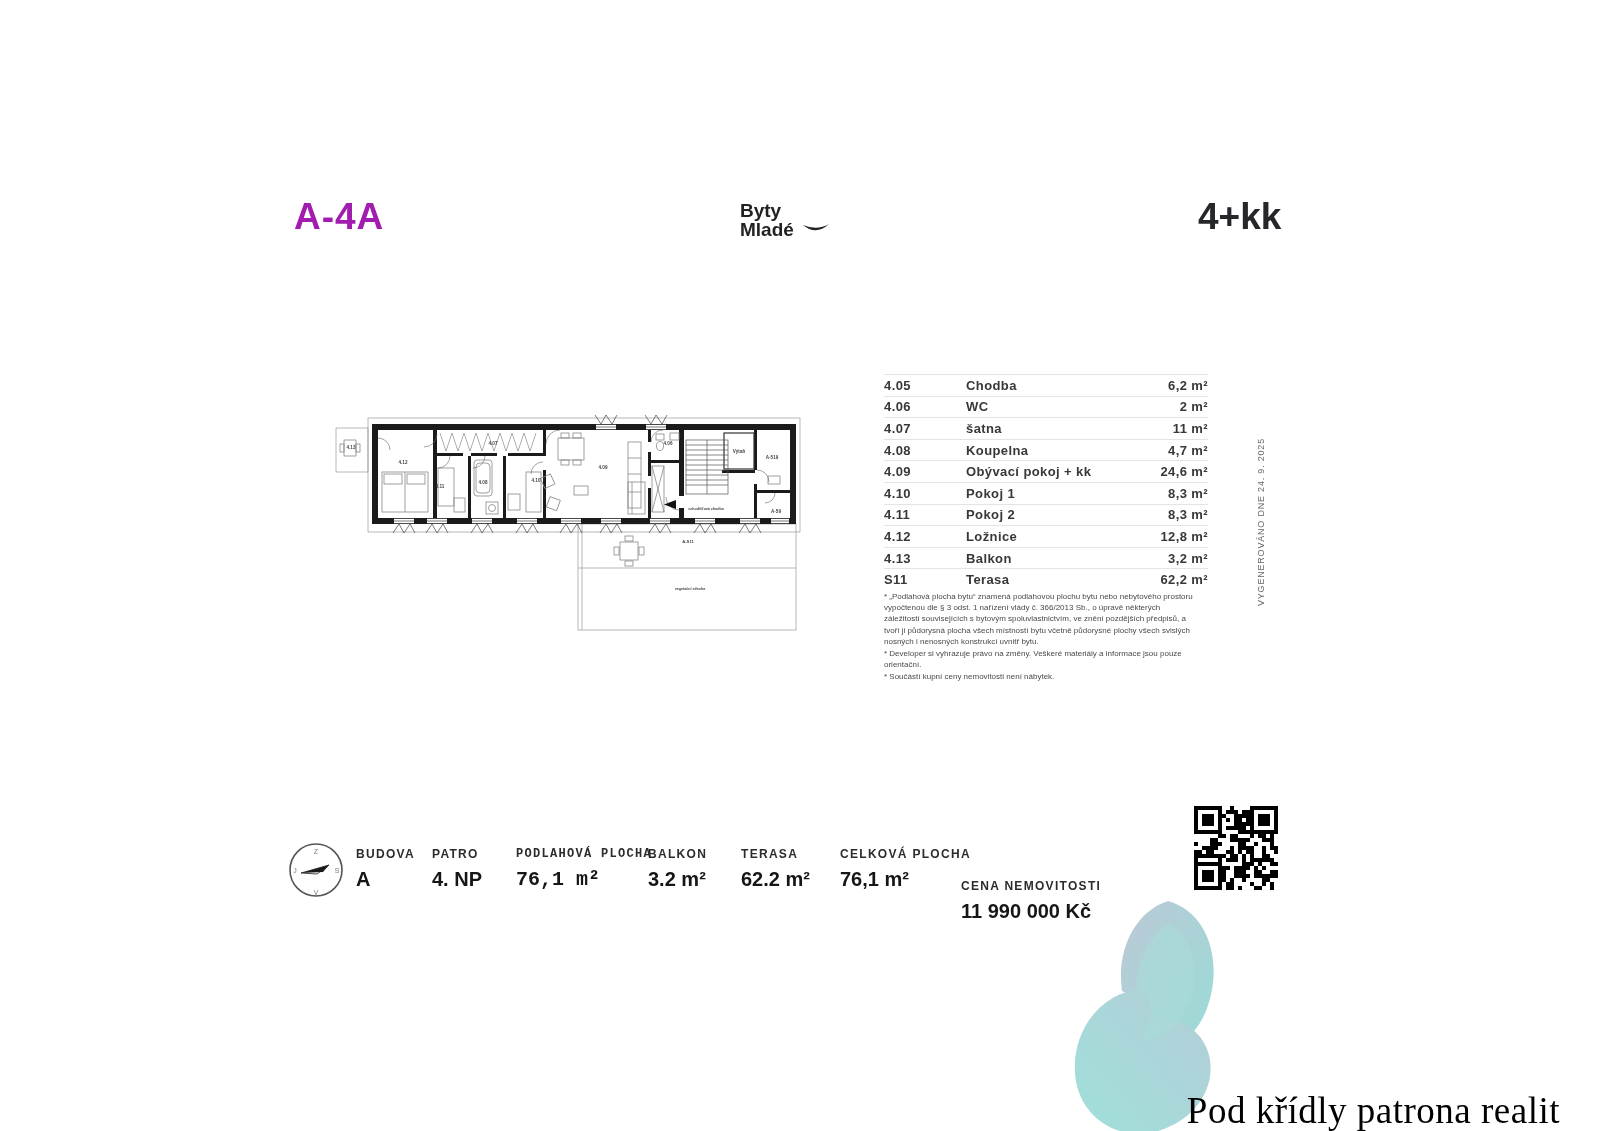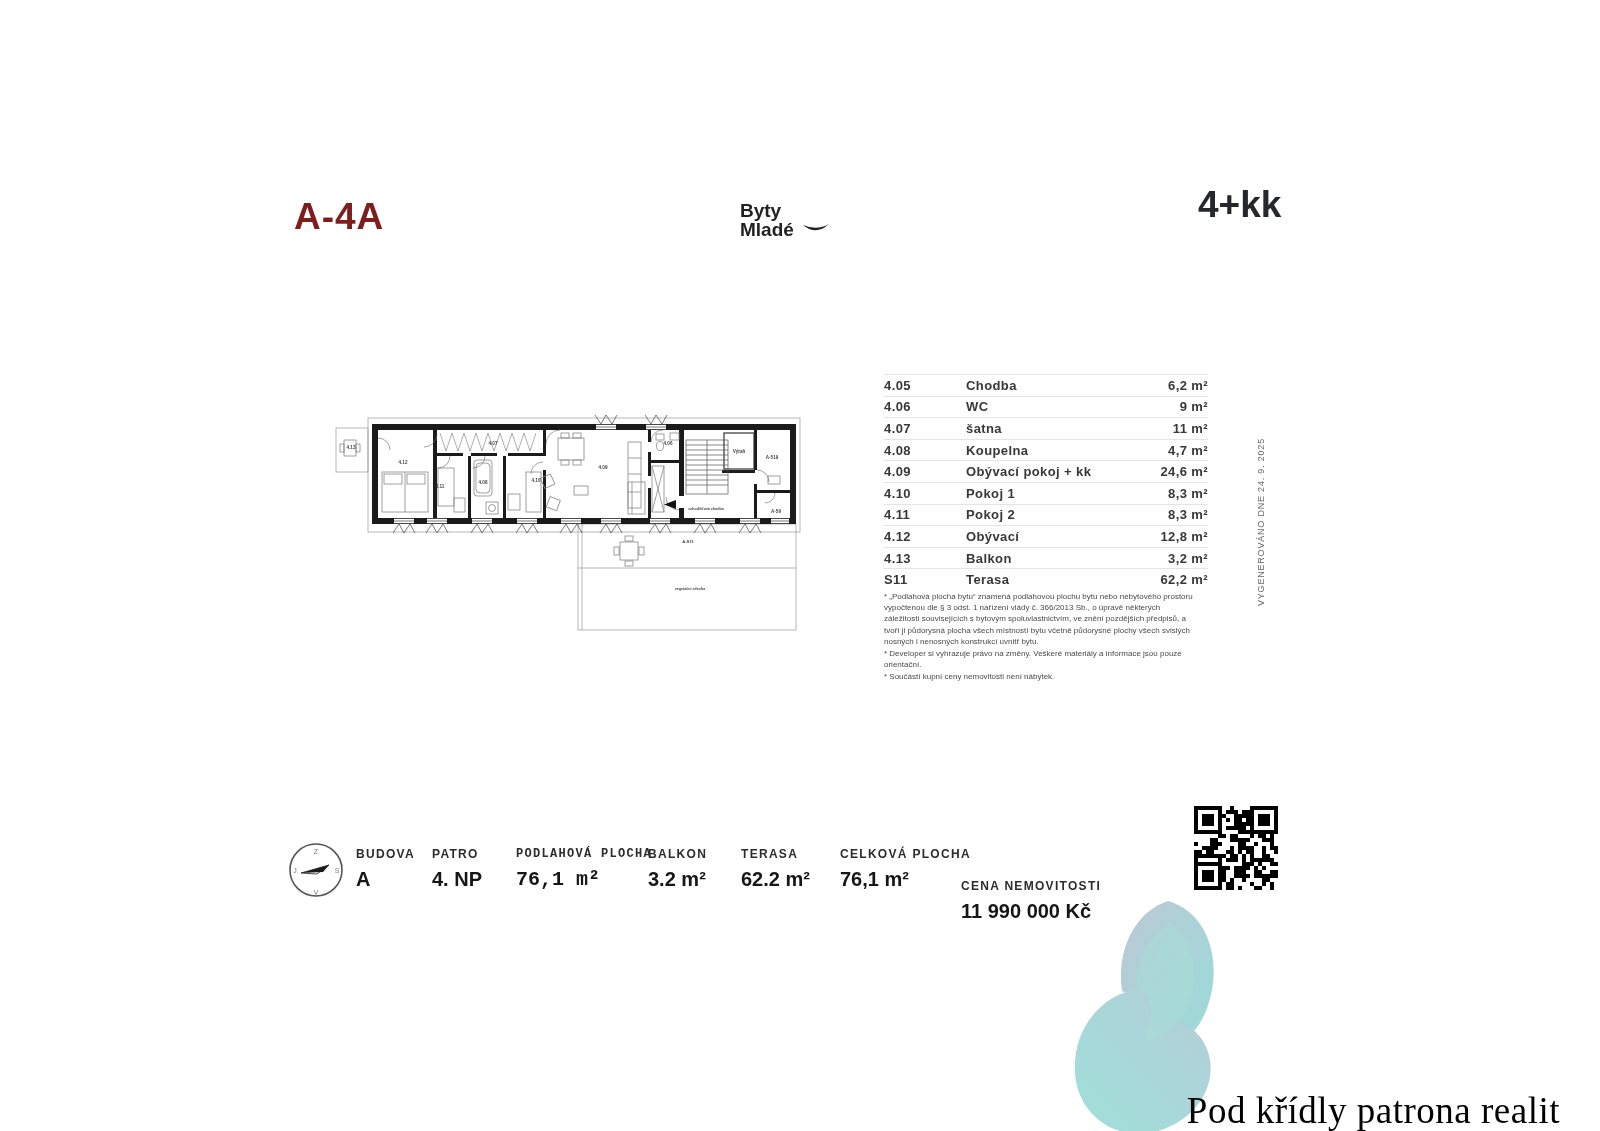--- a/index.html
+++ b/index.html
@@ -1,22 +1,22 @@
 <!DOCTYPE html>
 <html><head>
 <meta charset="utf-8">
 <style>
   html,body{margin:0;padding:0;background:#fff;}
   body{width:1600px;height:1131px;position:relative;overflow:hidden;
        font-family:"Liberation Sans",sans-serif;color:#232428;}
   .abs{position:absolute;}
 
   
-  .unit-code{left:294px;top:196px;font-size:37px;font-weight:800;letter-spacing:1px;color:#7f1d1d;}
-  .layout-type{left:1198px;top:184px;font-size:37px;font-weight:800;color:#26272b;}
+  .unit-code{left:294px;top:196px;font-size:37px;font-weight:800;letter-spacing:1px;color:#a21caf;}
+  .layout-type{left:1198px;top:196px;font-size:37px;font-weight:800;color:#26272b;}
   .brand{left:740px;top:201px;font-size:19px;font-weight:700;line-height:1.02;color:#222;}
   .brand-swoosh{left:802px;top:221px;}
 
   
   .plan{left:330px;top:400px;}
   .plan text{font-family:"Liberation Sans",sans-serif;fill:#444;font-weight:600;}
 
   
   .area-table{left:884px;top:374px;width:324px;}
   .arow{display:flex;align-items:center;height:20.6px;border-top:1px solid #e4e4e4;
@@ -259,21 +259,21 @@
   <div>
   <div class="arow">
     <span class="c-code">4.05</span>
     <span class="c-name">Chodba</span>
     <span class="c-area">6,2 m²</span>
   </div>
 
   <div class="arow">
     <span class="c-code">4.06</span>
     <span class="c-name">WC</span>
-    <span class="c-area">9 m²</span>
+    <span class="c-area">2 m²</span>
   </div>
 
   <div class="arow">
     <span class="c-code">4.07</span>
     <span class="c-name">šatna</span>
     <span class="c-area">11 m²</span>
   </div>
 
   <div class="arow">
     <span class="c-code">4.08</span>
@@ -294,21 +294,21 @@
   </div>
 
   <div class="arow">
     <span class="c-code">4.11</span>
     <span class="c-name">Pokoj 2</span>
     <span class="c-area">8,3 m²</span>
   </div>
 
   <div class="arow">
     <span class="c-code">4.12</span>
-    <span class="c-name">Obývací</span>
+    <span class="c-name">Ložnice</span>
     <span class="c-area">12,8 m²</span>
   </div>
 
   <div class="arow">
     <span class="c-code">4.13</span>
     <span class="c-name">Balkon</span>
     <span class="c-area">3,2 m²</span>
   </div>
 
   <div class="arow">

